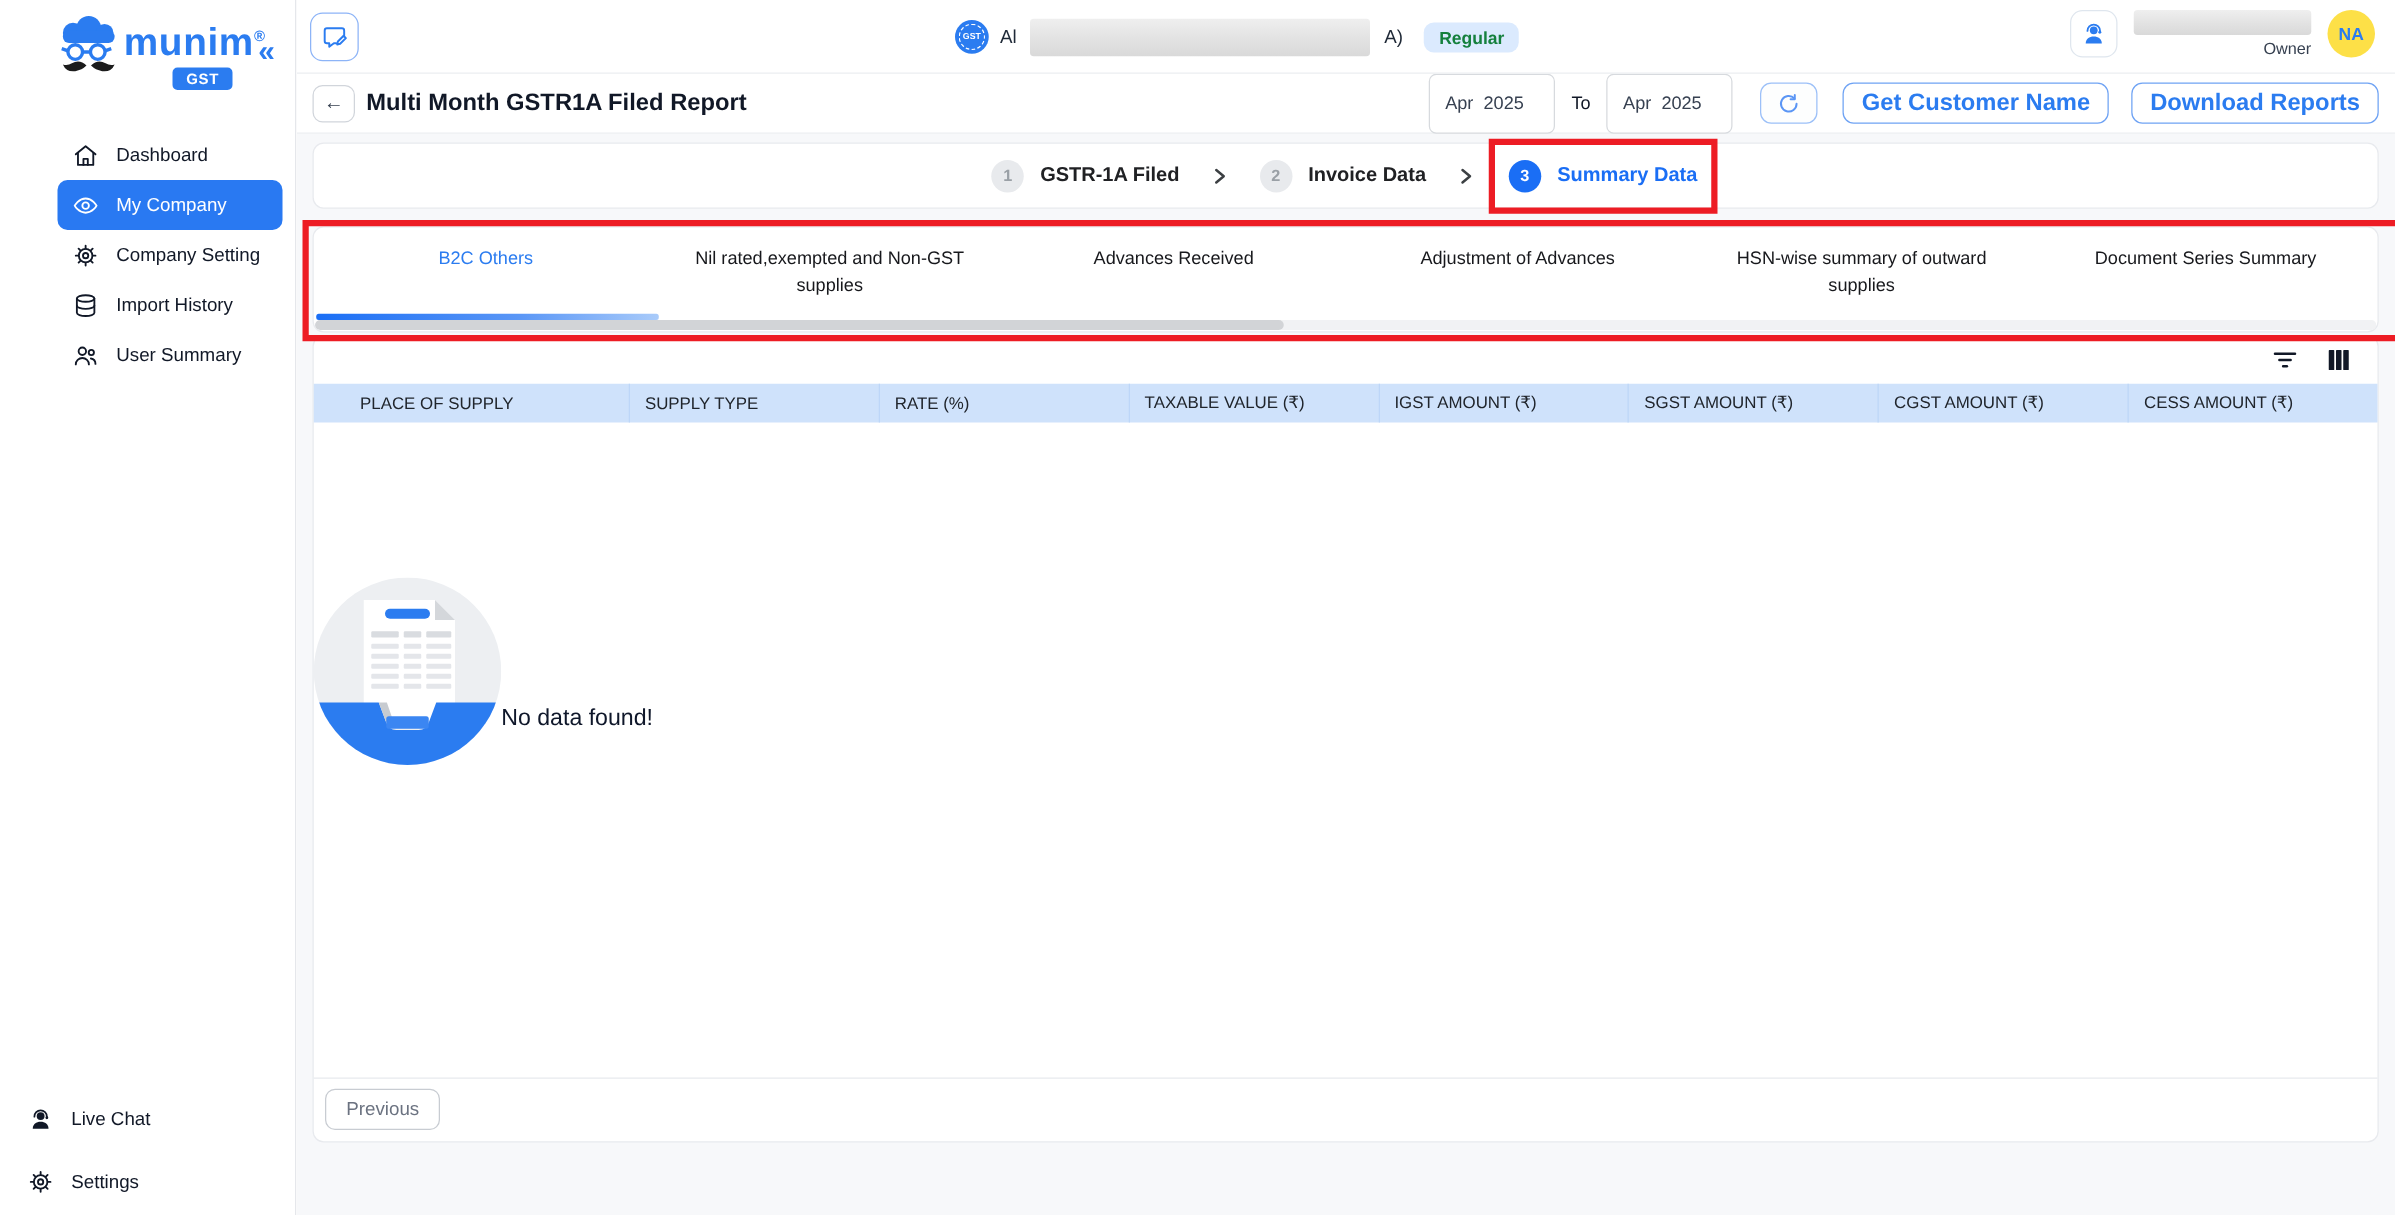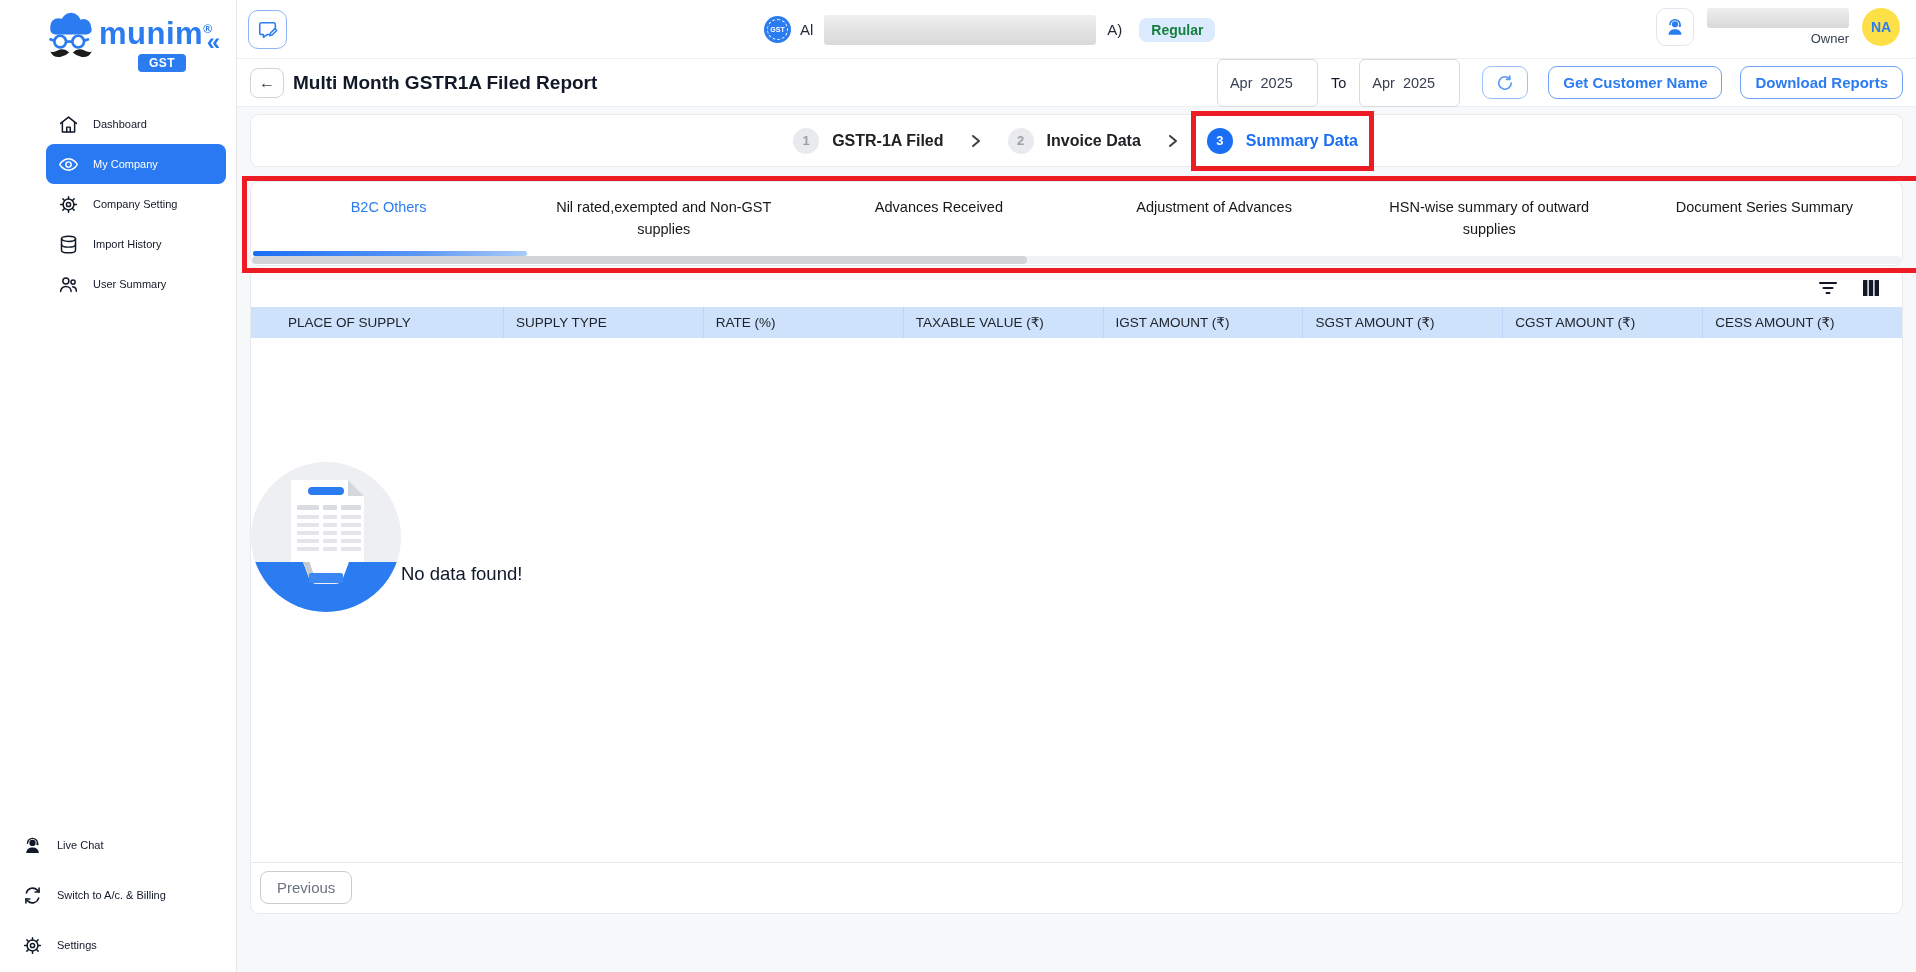--- a/index.html
+++ b/index.html
@@ -9,21 +9,21 @@
 
   
   .sidebar { position:fixed; left:0; top:0; width:237px; height:972px; background:#fff; border-right:1px solid #e5e7eb; z-index:20;padding-left:36px; }
   .logo-row { position:relative; height:86px; }
   .mascot { position:absolute; left:8px; top:12px; }
   .logo-text { position:absolute; left:63px; top:16px; font-size:31px; font-weight:700; color:#2b7cf0; letter-spacing:.5px; }
   .logo-reg { font-size:12px; vertical-align:super; }
   .gst-badge { position:absolute; left:100px; top:52px; background:#2b7cf0; color:#fff; font-size:12px; font-weight:700; padding:2px 11px; border-radius:6px; border:2px solid #fff; letter-spacing:.5px; }
   .collapse { position:absolute; right:16px; top:28px; color:#2b7cf0; font-size:24px; font-weight:700; cursor:pointer; }
   .nav { margin-top:18px; }
-  .nav-item { display:flex; align-items:center; gap:14px; height:40px; padding:0 12px; margin:0 10px; font-size:11px; color:#111827; border-radius:8px; cursor:pointer; }
+  .nav-item { display:flex; align-items:center; gap:14px; height:40px; padding:0 12px; margin:0 10px; font-size:15px; color:#111827; border-radius:8px; cursor:pointer; }
   .nav-item.active { background:#2979f2; color:#fff; }
   .nav-item .ic { width:21px; height:21px; flex:0 0 21px; }
   .sidebar-footer { position:absolute; bottom:2px; left:0; right:0; }
   .sidebar-footer .nav-item { height:50px; }
 
   
   .main { margin-left:237px; position:relative; height:972px; }
 
   
   .topbar { height:59px; background:#fff; border-bottom:1px solid #eceef1; position:relative; }
@@ -44,21 +44,21 @@
   .avatar { width:38px; height:38px; border-radius:50%; background:#fde047; color:#2b7cf0; font-weight:700; font-size:14px; display:grid; place-items:center; cursor:pointer; }
 
   
   .report-header { height:48px; background:#fff; border-bottom:1px solid #eceef1; display:flex; align-items:center; padding:0 13px; }
   .back-btn { width:34px; height:30px; border:1px solid #d1d5db; border-radius:8px; background:#fff; color:#374151; font-size:16px; line-height:1; cursor:pointer; }
   .page-title { font-size:19px; font-weight:700; color:#111827; margin-left:9px; }
   .spacer { flex:1; }
   .date-input { width:101px; height:48px; border:1px solid #d7dade; border-radius:6px; padding:0 12px; font-size:14.5px; color:#374151; font-family:inherit; background:#fff; }
   .to-label { font-weight:400; font-size:14.5px; color:#111827; margin:0 13px; }
   .refresh-btn { width:46px; height:33px; border:1px solid #9cc0f8; border-radius:9px; margin-left:22px; background:#fdfefe; }
-  .outline-btn { height:33px; border:1px solid #6fa3f4; border-radius:9px; background:#fff; color:#2b7cf0; font-weight:700; font-size:15px; padding:0 14px; cursor:pointer; font-family:inherit; }
+  .outline-btn { height:33px; border:1px solid #6fa3f4; border-radius:9px; background:#fff; color:#2b7cf0; font-weight:700; font-size:19px; padding:0 14px; cursor:pointer; font-family:inherit; }
   .outline-btn.first { margin-left:20px; }
   .outline-btn.second { margin-left:18px; }
 
   
   .content { padding:7px 13px 0; }
   .card { background:#fff; border:1px solid #e8eaee; border-radius:9px; }
 
   .stepper-card { height:53px; display:flex; align-items:center; justify-content:center; }
   .step { display:flex; align-items:center; gap:13px; font-size:16px; font-weight:700; color:#202124; }
   .step-num { width:26px; height:26px; border-radius:50%; background:#e8eaed; color:#9aa0a6; font-size:13px; font-weight:600; display:grid; place-items:center; }
@@ -160,29 +160,20 @@
 
   <div class="sidebar-footer">
     <div class="nav-item">
       <svg class="ic" viewBox="0 0 24 24">
           <circle cx="12" cy="9" r="3.6" fill="#111827"></circle>
           <path d="M4.8 20.5c0-4 3.2-6.3 7.2-6.3s7.2 2.3 7.2 6.3z" fill="#111827"></path>
           <path d="M6.3 9.5a5.7 5.7 0 0 1 11.4 0" fill="none" stroke="#111827" stroke-width="1.6" stroke-linecap="round"></path>
           <circle cx="17.7" cy="10.5" r="1.3" fill="#111827"></circle>
         </svg>
       <span>Live Chat</span>
-    </div>
-    <div class="nav-item">
-      <svg class="ic" viewBox="0 0 24 24" fill="none" stroke="#111827" stroke-width="1.8" stroke-linecap="round" stroke-linejoin="round">
-          <path d="M5 9a7.5 7.5 0 0 1 12.5-3.2L19.5 8"></path>
-          <path d="M19.5 3.5V8H15"></path>
-          <path d="M19 15a7.5 7.5 0 0 1-12.5 3.2L4.5 16"></path>
-          <path d="M4.5 20.5V16H9"></path>
-        </svg>
-      <span>Switch to A/c. &amp; Billing</span>
     </div>
     <div class="nav-item">
       <svg class="ic" viewBox="0 0 24 24" fill="none" stroke="#111827" stroke-width="1.7" stroke-linecap="round">
           <circle cx="12" cy="12" r="6.2"></circle>
           <circle cx="12" cy="12" r="2.4"></circle>
           <path d="M12 3v2.5M12 18.5V21M21 12h-2.5M5.5 12H3M18.4 5.6l-1.8 1.8M7.4 16.6l-1.8 1.8M18.4 18.4l-1.8-1.8M7.4 7.4 5.6 5.6"></path>
         </svg>
       <span>Settings</span>
     </div>
   </div>

